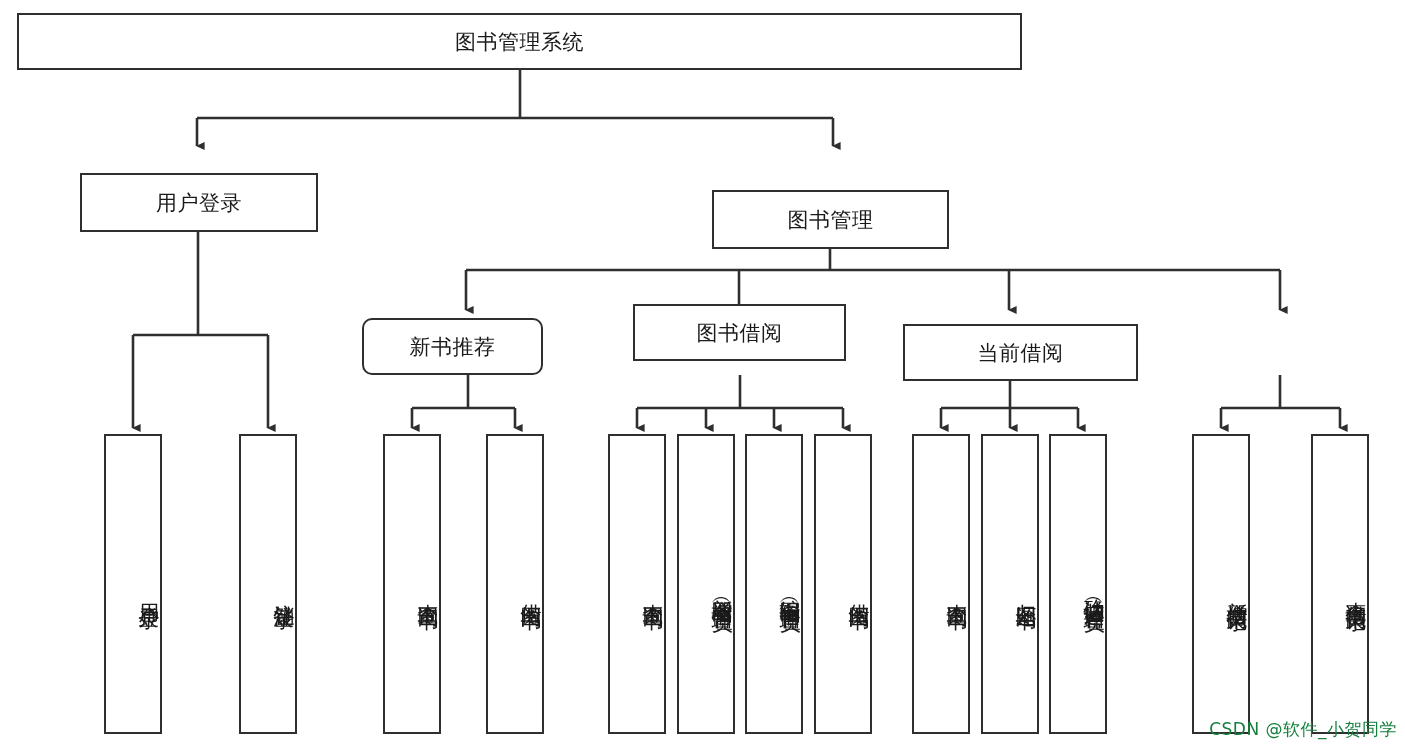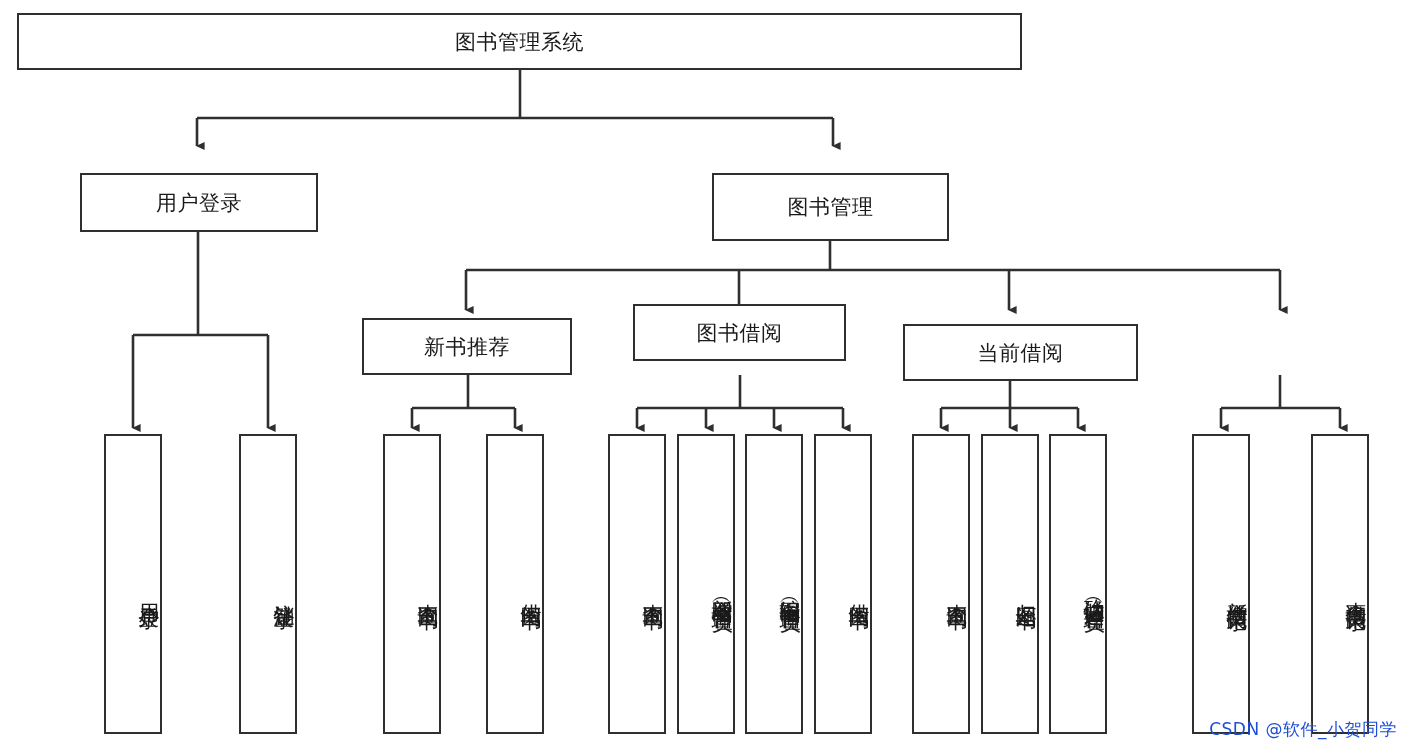--- a/index.html
+++ b/index.html
@@ -55,21 +55,21 @@
     white-space: nowrap;
   }
   .root {
     font-size: 22px;
   }
   .watermark {
     position: absolute;
     right: 8px;
     bottom: 6px;
     font-size: 17px;
-    color: #1d4ed8;
+    color: #15803d;
     letter-spacing: 0.5px;
     white-space: nowrap;
   }
 </style>
 </head>
 <body>
 
 <div id="canvas">
 
   <svg class="edges" viewBox="0 0 1405 747">
@@ -122,25 +122,25 @@
     </g>
   </svg>
 
   <div class="node horiz root" style="left:17px; top:13px; width:1005px; height:57px;">
     <span>图书管理系统</span>
   </div>
 
   <div class="node horiz" style="left:80px; top:173px; width:238px; height:59px;">
     <span>用户登录</span>
   </div>
-  <div class="node horiz" style="left:712px; top:173px; width:237px; height:68px;">
+  <div class="node horiz" style="left:712px; top:190px; width:237px; height:59px;">
     <span>图书管理</span>
   </div>
 
-  <div class="node horiz" style="left:362px; top:318px; width:210px; height:57px;">
+  <div class="node horiz" style="left:362px; top:318px; width:181px; height:57px;border-radius:10px;">
     <span>新书推荐</span>
   </div>
   <div class="node horiz" style="left:633px; top:304px; width:213px; height:57px;">
     <span>图书借阅</span>
   </div>
   <div class="node horiz" style="left:903px; top:324px; width:235px; height:57px;">
     <span>当前借阅</span>
   </div>
 
   <div class="node vert" style="left:104px; top:434px; width:58px; height:300px;">

